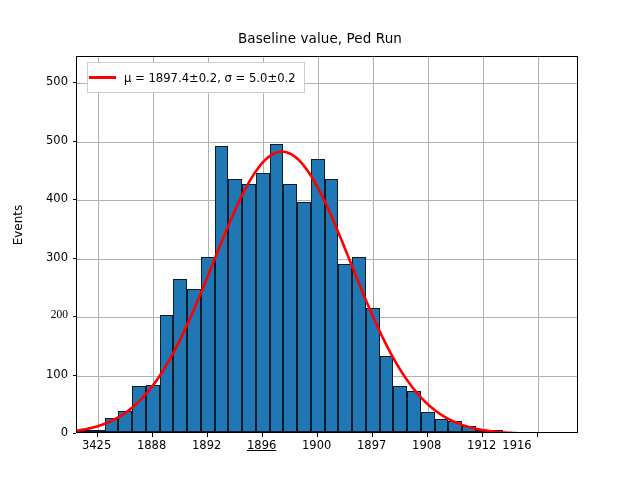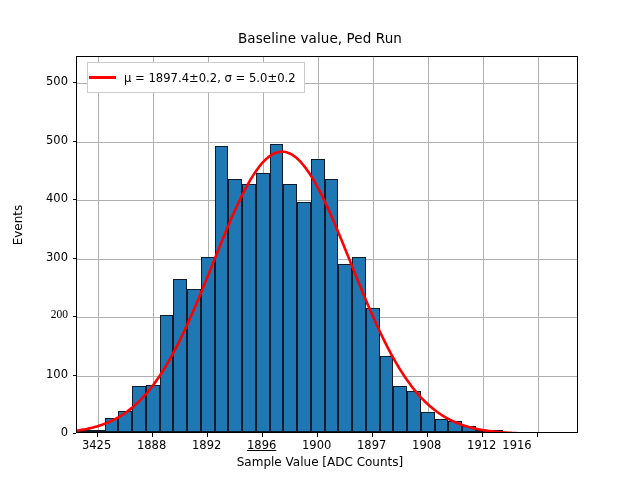--- a/index.html
+++ b/index.html
@@ -248,21 +248,20 @@
       <div class="ytick-mark" style="top: 257.65px;"></div>
       <div class="ytick-label" style="top: 257.65px; text-align: right;">300</div>
       <div class="ytick-mark" style="top: 199.2px;"></div>
       <div class="ytick-label" style="top: 199.2px;">400</div>
       <div class="ytick-mark" style="top: 140.75px;"></div>
       <div class="ytick-label" style="top: 140.75px;">500</div>
       <div class="ytick-mark" style="top: 82.3px;"></div>
       <div class="ytick-label" style="top: 82.3px;">500</div>
     </div>
 
-  <div id="xlabel">Sample Value [ADC Counts]</div>
   <div id="ylabel">Events</div>
 
   <div id="legend">
     <div class="legend-row">
       <span class="legend-line"></span>
       <span class="legend-text">μ = 1897.4±0.2, σ = 5.0±0.2</span>
     </div>
   </div>
 
 </div>

